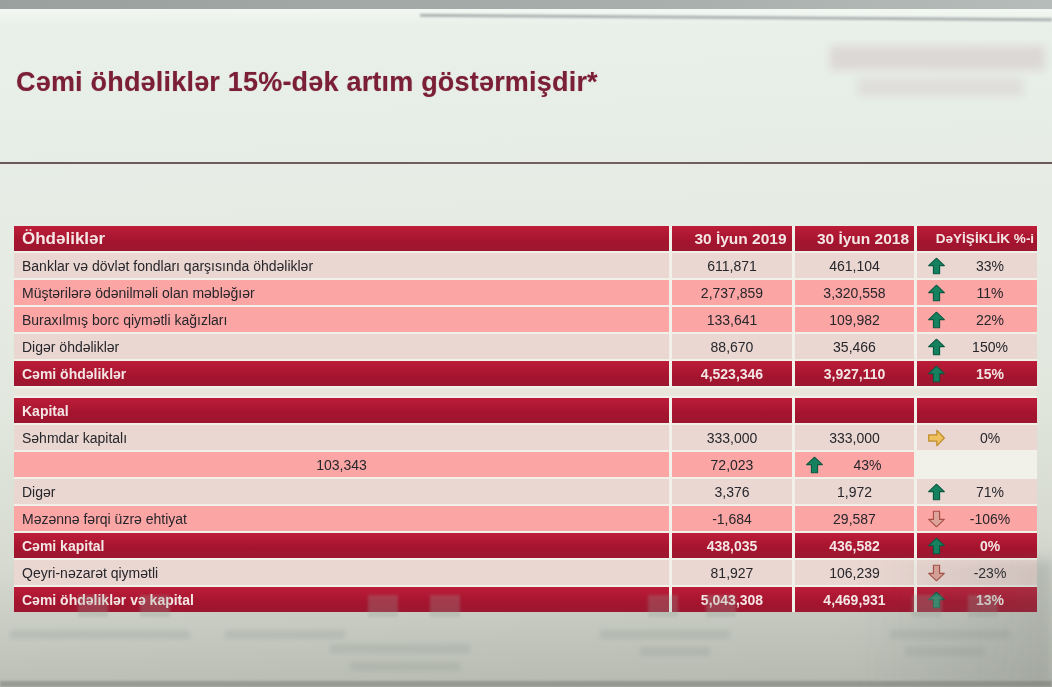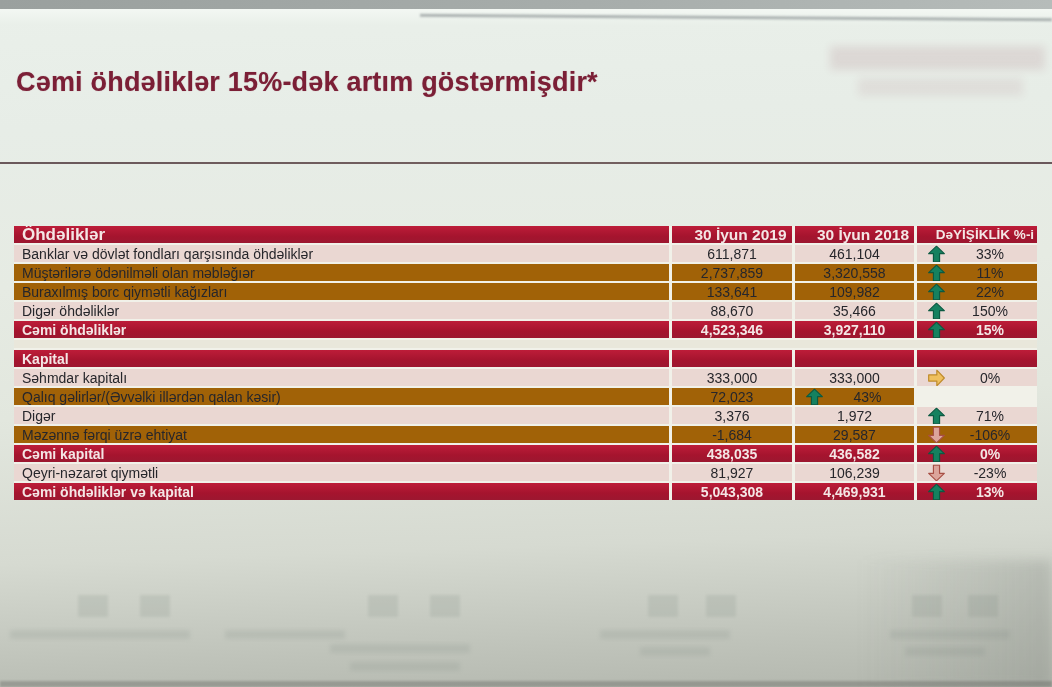--- a/index.html
+++ b/index.html
@@ -34,34 +34,34 @@
   .title-rule { position:absolute; left:0; top:162px; width:1052px; height:2px;
     background:linear-gradient(90deg,#6a585b,#73605f 55%,#6a585b); }
 
   .fin-table {
     position:absolute; left:14px; top:226px; width:1023px;
     display:flex; flex-direction:column; gap:2px;
     background:#f1f1e9;
   }
   .row {
     display:grid; grid-template-columns:655px 120px 119px 120px; column-gap:3px;
-    height:17px; background:#f1f1e9;
+    height:25px; background:#f1f1e9;
   }
   .row.gap { height:8px; }
   .cell { display:flex; align-items:center; font-size:14px; color:#26262b; overflow:hidden; white-space:nowrap; }
   .c-label { justify-content:flex-start; padding-left:8px; }
   .c-num   { justify-content:center; }
   .c-chg   { position:relative; justify-content:center; padding-left:26px; }
   .c-chg .arrow { position:absolute; left:11px; top:50%; transform:translateY(-50%); display:flex; }
   .arrow svg { display:block; }
   .arrow.dir-right svg { transform:rotate(90deg); }
   .arrow.dir-down  svg { transform:rotate(180deg); }
 
   .row.pink .cell { background:#ead7d2; }
-  .row.lite .cell { background:#a16207; }
+  .row.lite .cell { background:#fca5a5; }
   .row.head .cell, .row.total .cell, .row.section .cell {
     background:linear-gradient(180deg,#bd1d39 0%,#a5142e 60%,#9c1730 100%);
     color:#f4e6e5; font-weight:bold;
   }
   .row.head .c-label { font-size:17px; }
   .row.head .c-num { font-size:15.5px;padding-left:17px; }
   .row.head .c-chg { font-size:13.5px; padding-left:16px; justify-content:center; }
   .row.gap .gcell { grid-column:1 / span 4; background:#e9e7db; }
 
   .bottom-ghosts { position:absolute; left:0; top:592px; width:1052px; height:95px; pointer-events:none; }
@@ -168,21 +168,21 @@
       <div class="cell c-chg">
         <span class="arrow dir-right">
           <svg width="17" height="17" viewBox="0 0 100 100">
             <path d="M50 4 L96 48 L68 48 L68 96 L32 96 L32 48 L4 48 Z" fill="#efc05e" stroke="#bf8b2b" stroke-width="7" stroke-linejoin="round"></path>
           </svg>
         </span>
         <span>0%</span>
       </div>
     </div>
     <div class="row lite">
-      <div class="cell c-label">Qalıq gəlirlər/(Əvvəlki illərdən qalan kəsir)</div>
+      <div class="cell c-num">103,343</div>
       <div class="cell c-num">72,023</div>
       <div class="cell c-chg">
         <span class="arrow dir-up">
           <svg width="17" height="17" viewBox="0 0 100 100">
             <path d="M50 4 L96 48 L68 48 L68 96 L32 96 L32 48 L4 48 Z" fill="#15815f" stroke="#0b5a42" stroke-width="7" stroke-linejoin="round"></path>
           </svg>
         </span>
         <span>43%</span>
       </div>
     </div>

